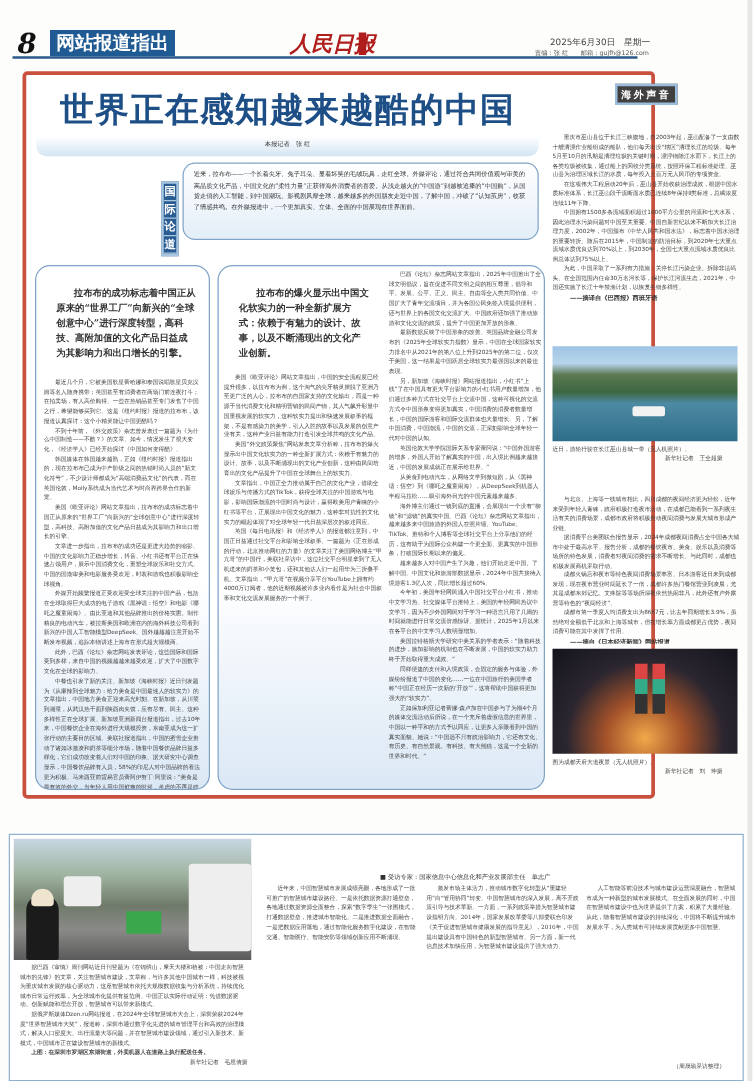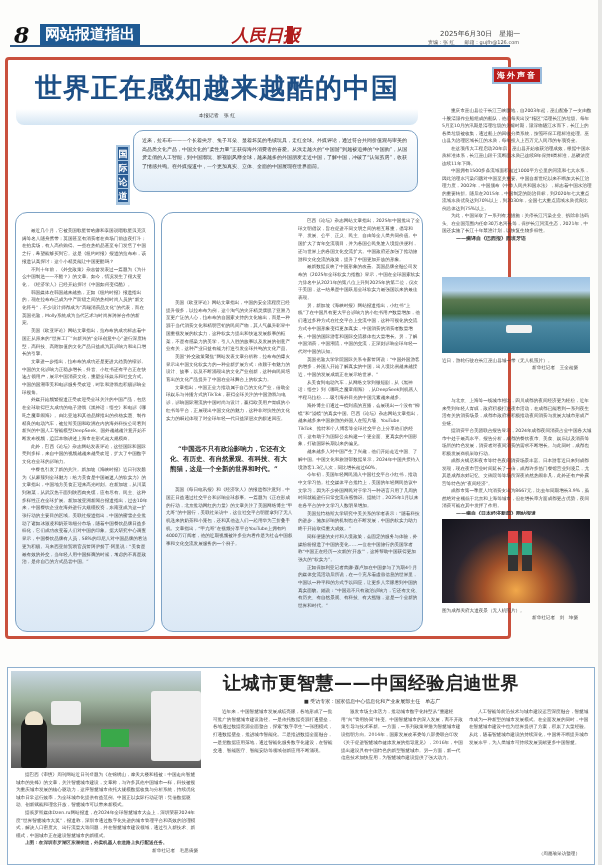--- a/index.html
+++ b/index.html
@@ -6,39 +6,39 @@
   body{width:602px;height:865px;background:#f4f4f2;font-family:"DejaVu Serif",serif;color:#222;position:relative;overflow:hidden}
   .page{position:absolute;left:0;top:0;width:602px;height:865px;background:#fdfdfb}
   .hdr-line{position:absolute;left:10px;top:45px;width:500px;height:2px;background:#2c5a8a}
   .pg-num{position:absolute;left:14px;top:22px;font:italic bold 22px "DejaVu Serif",serif;color:#111}
   .sect{position:absolute;left:40px;top:24px;background:#1f5a93;color:#fff;font:bold 15px "DejaVu Serif",serif;padding:1px 5px;height:21px;line-height:19px}
   .logo{position:absolute;left:232px;top:24px;font:italic bold 17px "DejaVu Serif",serif;color:#b01d1d}
   .logo-stamp{position:absolute;left:287px;top:26px;width:6px;height:18px;background:#b01d1d}
   .date{position:absolute;left:440px;top:29px;font:7px "DejaVu Sans",sans-serif;color:#444}
   .editor{position:absolute;left:428px;top:39px;font:5px "DejaVu Sans",sans-serif;color:#555}
   
-  .main{position:absolute;left:5px;top:57px;width:506px;height:582px;border:3px solid #c9503c;border-radius:4px;background:#fff}
+  .main{position:absolute;left:18px;top:57px;width:506px;height:582px;border:3px solid #c9503c;border-radius:4px;background:#fff}
   .main-title{position:absolute;left:0;top:10px;width:418px;text-align:center;font:bold 27px "DejaVu Serif",serif;color:#1d4f86;letter-spacing:1px}
   .byline-bar{position:absolute;left:8px;top:49px;width:402px;height:16px;border-radius:0 0 8px 8px;background:linear-gradient(#ffffff,#d4e5f3)}
   .byline{position:absolute;left:0;top:52px;width:418px;text-align:center;font:5px "DejaVu Sans",sans-serif;color:#333}
   .tag-vert{position:absolute;left:108px;top:85px;width:14px;background:#2a5c94;border:2px solid #a9c6e0;display:flex;flex-direction:column}
   .tag-vert span{color:#fff;font:bold 9px "DejaVu Serif",serif;text-align:center;height:14px;line-height:14px;border-bottom:1px solid #a9c6e0}
   .intro{position:absolute;left:125px;top:70px;width:285px;height:62px;border:1px solid #7ea3c6;border-radius:10px;background:linear-gradient(#ffffff,#e3eef8);padding:5px 8px;font:5px "DejaVu Serif",serif;line-height:8.5px;color:#333}
   .col-box{position:absolute;border:1px solid #7ea3c6;border-radius:12px;background:linear-gradient(180deg,#ffffff 60%,#dbe8f5 100%)}
   .col-a{left:7px;top:152px;width:140px;height:420px}
   .col-b{left:153px;top:152px;width:262px;height:420px}
   .pull{font:bold 7.5px "DejaVu Serif",serif;line-height:12px;color:#333;padding:16px 10px 0 16px;text-indent:14px}
   .pull-b{width:130px}
   .body-txt{font:4.6px "DejaVu Sans",sans-serif;line-height:7.7px;color:#444;padding:0 6px;text-indent:9px}
   .quote-mid{position:absolute;left:8px;top:250px;width:124px;font:bold 6.5px "DejaVu Serif",serif;line-height:10px;color:#333;text-indent:8px}
   .colb-left{position:absolute;left:4px;top:86px;width:128px}
   .colb-right{position:absolute;left:136px;top:4px;width:122px}
   
   .side{position:absolute;left:436px;top:57px;width:160px;height:605px}
-  .side-tag{position:absolute;left:56px;top:10px;background:#b91c1c;border:2px solid #9bbcdc;color:#fff;font:bold 8px "DejaVu Serif",serif;padding:1px 3px;letter-spacing:2px}
+  .side-tag{position:absolute;left:56px;top:10px;background:#404040;border:2px solid #9bbcdc;color:#fff;font:bold 8px "DejaVu Serif",serif;padding:1px 3px;letter-spacing:2px}
   .side-h{position:absolute;left:0;width:160px;text-align:center;font:bold 10px "DejaVu Serif",serif;color:#222}
   .side-body{position:absolute;left:6px;width:150px;font:4.6px "DejaVu Sans",sans-serif;line-height:7.5px;color:#444;text-indent:9px}
   .side-src{font:bold 5px "DejaVu Sans",sans-serif;color:#333;text-indent:14px}
   .photo1{position:absolute;left:6px;top:220px;width:148px;height:76px;background:linear-gradient(180deg,#9fc4e4 0%,#b7d4ec 18%,#5c7a52 30%,#3d6640 48%,#4d8aa3 60%,#2f6e8a 100%);overflow:hidden}
   .photo1 .boat{position:absolute;left:64px;top:48px;width:26px;height:8px;background:#f2f2f2;border-radius:2px}
   .photo2{position:absolute;left:6px;top:462px;width:148px;height:84px;background:radial-gradient(ellipse at 50% 85%,#f1a84a 0%,#a4522a 30%,#2b2630 60%,#14141c 100%);overflow:hidden}
   .photo2 .tw{position:absolute;top:12px;width:10px;height:40px;background:linear-gradient(#d44 0 30%,#3a8 30% 60%,#333 60%)}
   .cap{position:absolute;left:6px;width:150px;font:4.6px "DejaVu Serif",serif;line-height:7px;color:#444}
   .cap .cr{display:block;text-align:right;padding-right:14px}
   
@@ -75,37 +75,38 @@
 
     <div class="tag-vert">
       <span>国</span>
       <span>际</span>
       <span>论</span>
       <span>道</span>
     </div>
     <div class="intro">近来，拉布布——一个长着尖牙、兔子耳朵、显着坏笑的毛绒玩具，走红全球。外媒评论，通过符合共同价值观与审美的高品质文化产品，中国文化的“柔性力量”正获得海外消费者的喜爱。从浅走越火的“中国游”到越被追捧的“中国购”，从国货走俏的人工智能，到中国潮玩、影视剧风靡全球，越来越多的外国朋友走近中国，了解中国，冲破了“认知茧房”，收获了情感共鸣。在外媒报道中，一个更加真实、立体、全面的中国展现在世界面前。</div>
 
     <div class="col-box col-a" style="overflow:hidden">
+      <div class="pull">拉布布的成功标志着中国正从原来的“世界工厂”向新兴的“全球创意中心”进行深度转型，高科技、高附加值的文化产品日益成为其影响力和出口增长的引擎。</div>
       <div style="height:14px"></div>
       <p class="body-txt">最近几个月，它被美国歌星蕾哈娜和泰国说唱歌星贝克汉姆等名人随身携带；英国甚至有消费者在商场门前连夜打斗；在拍卖场，有人高价购得。一些在热销品甚至专门发售了中国之行，希望能够买到它。这是《纽约时报》报道的拉布布，该报道认真探讨：这个小精灵能让中国更酷吗？</p>
       <p class="body-txt">不到十年前，《外交政策》杂志曾发表过一篇题为《为什么中国制造——不酷？》的文章。如今，情况发生了很大变化，《经济学人》已经开始探讨《中国如何变得酷》。</p>
       <p class="body-txt">韩国媒体在韩国越来越熟，正如《纽约时报》报道指出的，现在拉布布已成为中产阶级之间的热销时尚人员的“新文化符号”，不少设计师都成为“高端消费品文化”的代表，而在英国伦敦，Molly系统成为当代艺术与时尚界跨界合作的新宠。</p>
       <p class="body-txt">美国《欧亚评论》网站文章指出，拉布布的成功标志着中国正从原来的“世界工厂”向新兴的“全球创意中心”进行深度转型，高科技、高附加值的文化产品日益成为其影响力和出口增长的引擎。</p>
       <p class="body-txt">文章进一步指出，拉布布的成功还是更进大趋势的缩影。中国的文化影响力正稳步增长，抖音、小红书还有平台正在快速占领用户，展示中国消费文化，重塑全球娱乐和社交方式。中国的国潮审美和电影服务受欢迎，时装和游戏也积极影响全球视角。</p>
       <p class="body-txt">外媒开始频繁报道正受欢迎受全球关注的中国产品，包括在全球取得巨大成功的电子游戏《黑神话：悟空》和电影《哪吒之魔童闹海》。由比亚迪和其他品牌推出的价格实惠、制作精良的电动汽车，被拉斯美国和欧洲在内的海外科技公司看到新兴的中国人工智能模型DeepSeek。国外越越越注意开始不断发布视频，追踪本物讲述上海市在形式超大规模商。</p>
       <p class="body-txt">此外，巴西《论坛》杂志网站发表评论，这些国际和国际受到多样，来自中国的视频越越来越受欢迎，扩大了中国数字文化在全球的影响力。</p>
       <p class="body-txt">中餐也引发了新的关注。新加坡《海峡时报》近日刊发题为《从麻辣到全球魅力：给力美食是中国最迷人的软实力》的文章指出，中国地方美食正迎来高光时刻。在新加坡，从川菜到湘菜，从武汉热干面到陕西肉夹馍，应有尽有。民主、这种多样性正在全球扩展。新加坡亚洲新闻台报道指出，过去10年来，中国餐饮企业在海外进行大规模投资，东南亚成为这一扩张行动的主要目的区域。美联社报道指出，中国的蜜雪企业推动了诸如冰激凌和奶茶等细分市场，随着中国餐饮品牌日益多样化，它们成功改变着人们对中国的印象。据大研究中心调查显示，中国餐饮品牌有人员，58%的印尼人对中国品牌的看法更为积极。马来西亚前贸易官员蕾阿伊努丁·阿里说：“美食是最有效的外交，当年轻人用中国鲜爽的时候，考虑的不再是政治，是你自己的方式品尝中国。”</p>
     </div>
 
     <div class="col-box col-b" style="overflow:hidden">
+      <div class="pull pull-b">拉布布的爆火显示出中国文化软实力的一种全新扩展方式：依赖于有魅力的设计、故事，以及不断涌现出的文化产业创新。</div>
       <div class="colb-left">
         <p class="body-txt" style="padding:0">美国《欧亚评论》网站文章指出，中国的安全流程度已经提升很多，以拉布布为例，这个淘气的尖牙精灵摆脱了亚洲乃至更广泛的人心，拉布布的自国家支持的文化输出，而是一种源于当代消费文化和精明营销的民间产物，其人气飙升彰显中国重视发展的软实力，这种软实力提出和快速发展叙事的框架，不是有感染力的美学，引人入胜的故事以及发展的创意产业有关，这种产业日益有能力打造引发全球共鸣的文化产品。</p>
         <p class="body-txt" style="padding:0">美国“外交政策聚焦”网站发表文章分析称，拉布布的爆火显示出中国文化软实力的一种全新扩展方式：依赖于有魅力的设计、故事，以及不断涌现出的文化产业创新，这种由民间培育出的文化产品提升了中国在全球舞台上的软实力。</p>
         <p class="body-txt" style="padding:0">文章指出，中国正全力推动属于自己的文化产业，借助全球娱乐与传播方式的TikTok，获得全球关注的中国游戏与电影，影响国际潮流的中国时尚与设计，赢得欧美用户青睐的小红书等平台，正展现出中国文化的魅力，这种非对抗性的文化实力的崛起体现了对全球年轻一代日益深层次的叙述回应。</p>
-        <div class="quote-mid" style="position:static;width:auto;margin:22px 4px 12px">“中国远不只有政治影响力，它还有文化、有历史、有自然景观、有科技、有大熊猫，这是一个全新的世界和时代。”</div>
         <p class="body-txt" style="padding:0">英国《每日电讯报》和《经济学人》的报道都注意到，中国正日益通过社交平台和影响全球叙事。一篇题为《正在形成的行动，北京推动网红的力量》的文章关注了美国网络博主“甲亢哥”的中国行，美联社采访中，这位社交平台明星拿到了无人机送来的奶茶和小笼包，还和其他达人们一起用华为三折叠手机。文章指出，“甲亢哥”在视频分享平台YouTube上拥有约4000万订阅者，他的近期视频被许多业内看作是为社会中国叙事和文化交流发展服务的一个例子。</p>
       </div>
       <div class="colb-right">
         <p class="body-txt" style="padding:0">巴西《论坛》杂志网站文章指出，2025年中国推出了全球文明倡议，旨在促进不同文明之间的相互尊重，倡导和平、发展、公平、正义、民主、自由等全人类共同价值。中国扩大了青年交流项目，并为各国公民免签入境提供便利，还与世界上的各国文化交流扩大。中国政府还加强了推动旅游和文化交流的政策，提升了中国更加开放的形象。</p>
         <p class="body-txt" style="padding:0">最新数据反映了中国形象的改善。英国品牌金融公司发布的《2025年全球软实力指数》显示，中国在全球国家软实力排名中从2021年的第八位上升到2025年的第二位，仅次于美国，这一结果是中国跃居全球软实力最强国以来的最佳表现。</p>
         <p class="body-txt" style="padding:0">另，新加坡《海峡时报》网站报道指出，小红书“上线”了在中国具有更大平台影响力的小红书用户数量增加，他们通过多种方式在社交平台上交流中国，这种可视化的交流方式令中国形象变得更加真实，中国消费的消费者数量增长，中国的国际游客和国际交流群体也大量增长。另，了解中国消费，中国潮流，中国的交流，正深刻影响全球年轻一代对中国的认知。</p>
         <p class="body-txt" style="padding:0">英国伦敦大学学院国际关系专家蕾阿说：“中国外国游客的增多，外国人开始了解真实的中国，出入境比例越来越接近，中国的发展成就正在展示给世界。”</p>
         <p class="body-txt" style="padding:0">从美食到电动汽车，从网络文学到微短剧，从《黑神话：悟空》到《哪吒之魔童闹海》，从DeepSeek到机器人半程马拉松……吸引海外目光的中国元素越来越多。</p>
         <p class="body-txt" style="padding:0">海外博主们通过一镜到底的直播，会展现出一个没有“柳镜”和“滤镜”的真实中国。巴西《论坛》杂志网站文章指出，越来越多来中国旅游的外国人在照片墙、YouTube、TikTok、推特和个人博客等全球社交平台上分享他们的经历，这有助于为国际公众构建一个更全面、更真实的中国形象，打破国际长期以来的偏见。</p>
         <p class="body-txt" style="padding:0">越来越多人对中国产生了兴趣，他们开始走近中国、了解中国。中国文化和旅游部数据显示，2024年中国共接待入境游客1.3亿人次，同比增长超过60%。</p>
@@ -151,21 +152,20 @@
   </div>
 
   <div class="bottom">
     <div class="bt-photo">
       <div class="car" style="left:40px;top:30px;width:30px;height:24px"></div>
       <div class="car" style="left:140px;top:20px;width:50px;height:70px"></div>
       <div class="bin"></div>
       <div class="rider"></div>
       <div class="helmet"></div>
     </div>
-    <div class="bt-title">让城市更智慧——中国经验启迪世界</div>
     <div class="bt-author">■ 受访专家：国家信息中心信息化和产业发展部主任　单志广</div>
     <div class="bt-caption" style="height:90px;overflow:hidden">
       <p>据巴西《审慎》周刊网站近日刊登题为《在锦绣山，摩天大楼和植被：中国走向智慧城市的先锋》的文章，关注智慧城市建设，文章称，与许多其他中国城市一样，科技被视为重庆城市发展的核心驱动力，这座智慧城市依托大规模数据收集与分析系统，持续优化城市日常运行效率，为全球城市化提供有益范例。中国正以实际行动证明：凭借数据驱动、创新赋能和理念开放，智慧城市可以带来新模式。</p>
       <p>据俄罗斯媒体Dzen.ru网站报道，在2024年全球智慧城市大会上，深圳荣获2024年度“世界智慧城市大奖”，报道称，深圳市通过数字化先进的城市管理平台和高效的治理模式，解决人口密度大、出行流量大等问题，并在智慧城市建设领域，通过引入新技术、新模式，中国城市正在建设智慧城市的新模式。</p>
       <p style="font-weight:bold">上图：在深圳市罗湖区东湖街道，外卖机器人在道路上执行配送任务。</p>
       <p style="text-align:right">新华社记者　毛思倩摄</p>
     </div>
     <div class="bt-col" style="left:205px;height:150px;overflow:hidden">近年来，中国智慧城市发展成绩亮眼，各地形成了一批可推广的智慧城市建设路径。一是依托数据资源打通壁垒，各地通过数据资源全面整合，探索“数字孪生”一张图模式，打通数据壁垒，推进城市智能化。二是推进数据全面融合，一是把数据应用落地，通过智能化服务数字化建设，在智能交通、智能医疗、智能安防等领域创新应用不断涌现。</div>
     <div class="bt-col" style="left:333px;height:150px;overflow:hidden">激发市场主体活力，推动城市数字化转型从“重建轻用”向“管用协同”转变。中国智慧城市的深入发展，离不开政策引导与技术革新。一方面，一系列政策举措为智慧城市建设指明方向。2014年，国家发展改革委等八部委联合印发《关于促进智慧城市健康发展的指导意见》，2016年，中国提出建设具有中国特色的新型智慧城市。另一方面，新一代信息技术加快应用，为智慧城市建设提供了强大动力。</div>
     <div class="bt-col" style="left:461px;height:140px;overflow:hidden">人工智能等前沿技术与城市建设运营深度融合，智慧城市成为一种新型的城市发展模式。在全面发展的同时，中国在智慧城市建设中也为世界提供了方案，积累了大量经验。从此，随着智慧城市建设的持续深化，中国将不断提升城市发展水平，为人类城市可持续发展贡献更多中国智慧。</div>

